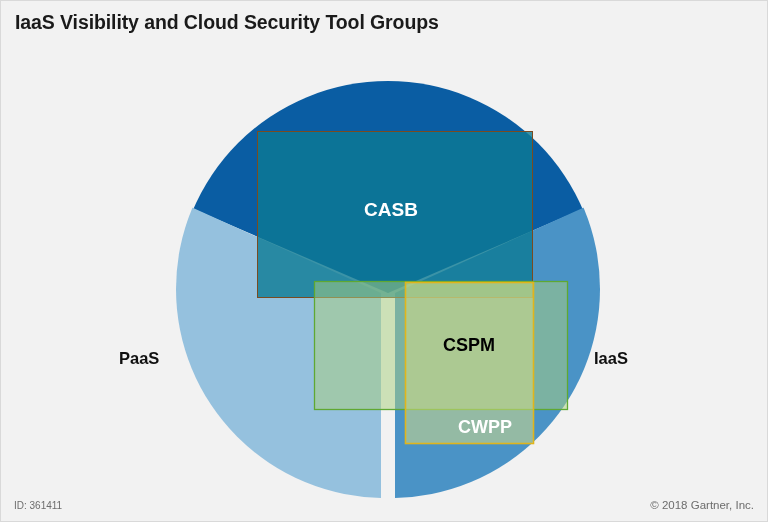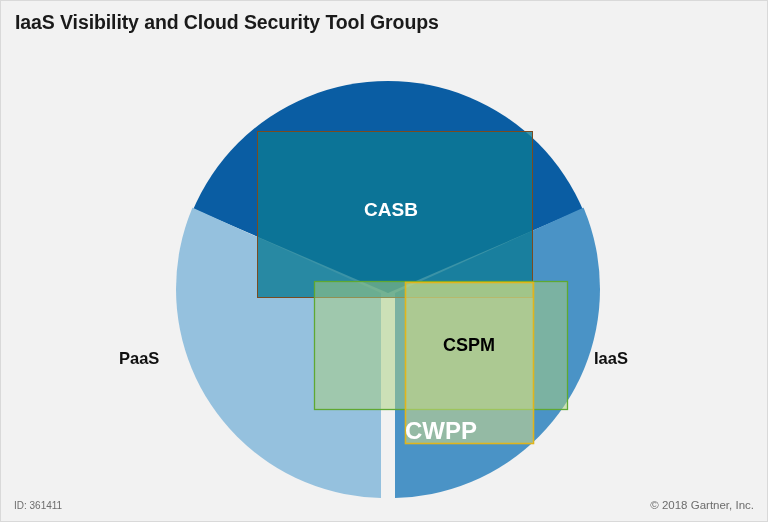--- a/index.html
+++ b/index.html
@@ -48,22 +48,22 @@
   }
   #label-casb {
     left: 256px; top: 198px; width: 256px; text-align: center;
     font-size: 19px; color: #ffffff; margin-left: 6px;
   }
   #label-cspm {
     left: 404px; top: 334px; width: 128px; text-align: center;
     font-size: 18px; color: #000000;
   }
   #label-cwpp {
-    left: 404px; top: 416px; width: 107px; text-align: left;
-    font-size: 24px; color: #ffffff;
+    left: 404px; top: 416px; width: 107px; text-align: right;
+    font-size: 18px; color: #ffffff;
   }
 
   #footer-id {
     position: absolute;
     left: 13px;
     bottom: 10px;
     font-size: 10px;
     color: #6d6d6d;
   }
   #footer-copy {

